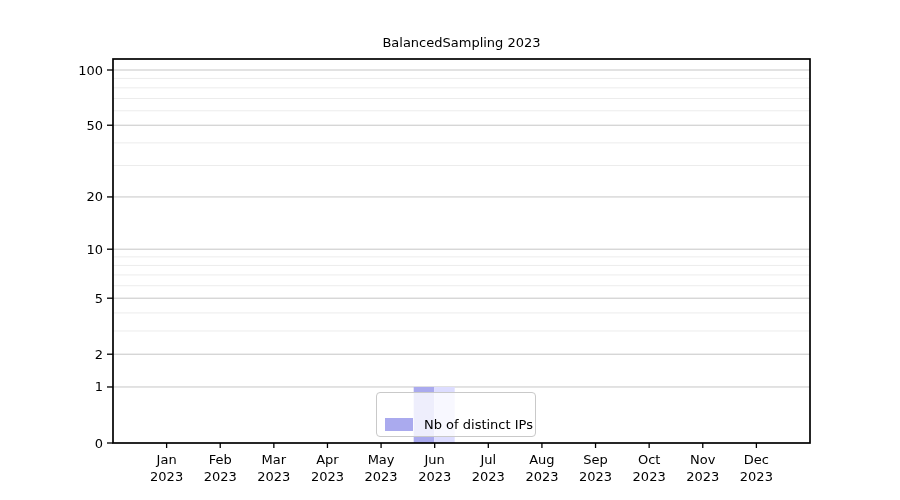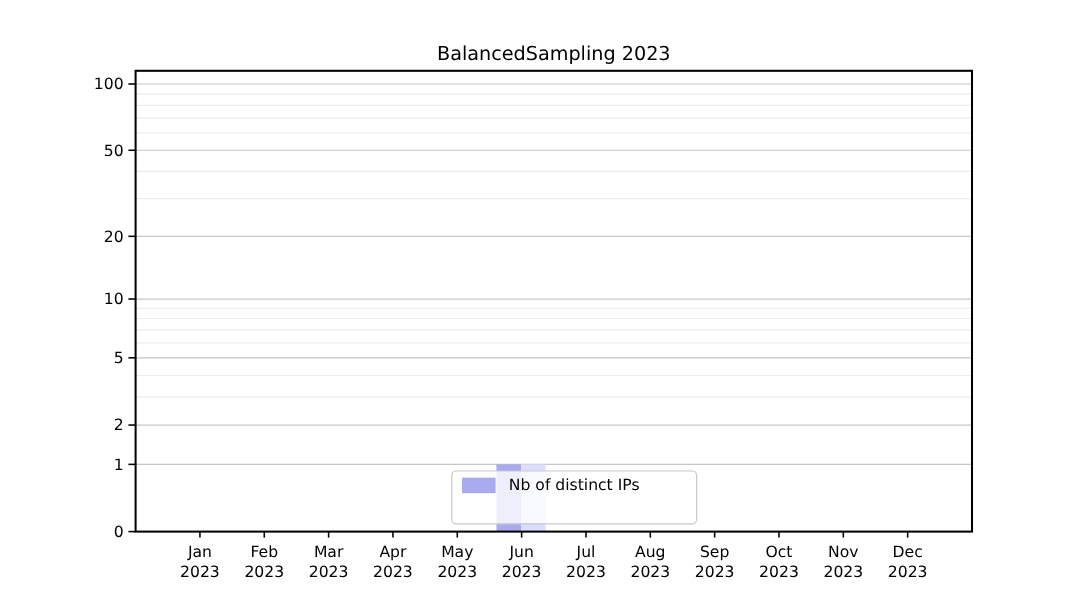--- a/index.html
+++ b/index.html
@@ -1,23 +1,23 @@
 <!DOCTYPE html>
 <html><head>
 <meta charset="utf-8">
 <style>
   html,body{margin:0;padding:0;background:#ffffff;}
   .figure{position:relative;width:900px;height:500px;background:#ffffff;overflow:hidden;
           font-family:"DejaVu Sans",sans-serif;}
   .chart-title{position:absolute;left:113px;top:35px;width:697px;text-align:center;
-               font-size:16px;color:#000;}
+               font-size:13px;color:#000;}
   .plot-svg{position:absolute;left:0;top:0;}
-  .legend{position:absolute;left:376px;top:392px;width:205px;height:45px;box-sizing:border-box;
+  .legend{position:absolute;left:376px;top:392px;width:160px;height:45px;box-sizing:border-box;
           background:rgba(255,255,255,0.8);border:1px solid #c9c9c9;border-radius:4px;
-          display:flex;flex-direction:column;justify-content:space-between;gap:3px;
+          display:flex;flex-direction:column;justify-content:flex-end;gap:3px;
           padding:4px 8px 4px 8px;font-size:13px;color:#000;}
   .legend-row{display:flex;align-items:center;line-height:15px;white-space:nowrap;}
   .legend-swatch{display:inline-block;width:28px;height:13px;margin-right:11px;flex:none;}
   .ticklabel{font-family:"DejaVu Sans",sans-serif;font-size:13px;fill:#000;}
 </style>
 </head>
 <body>
 
 <div class="figure">
   <div class="chart-title">BalancedSampling 2023</div>

